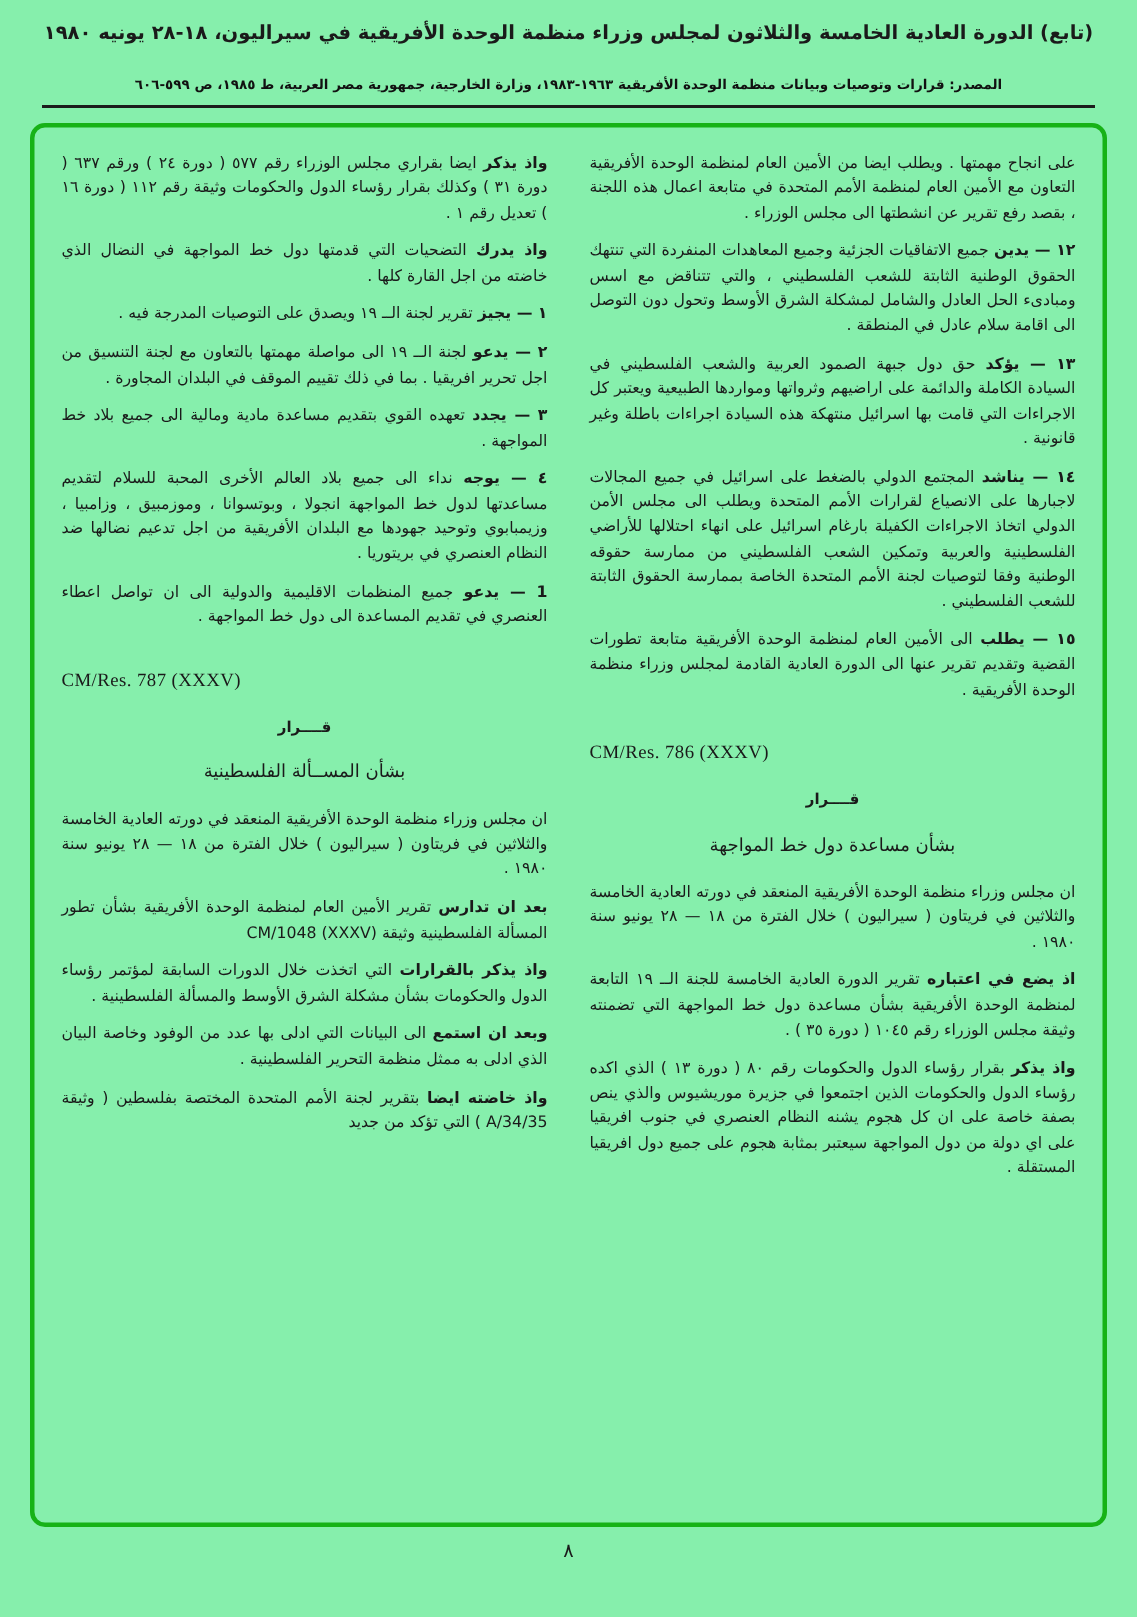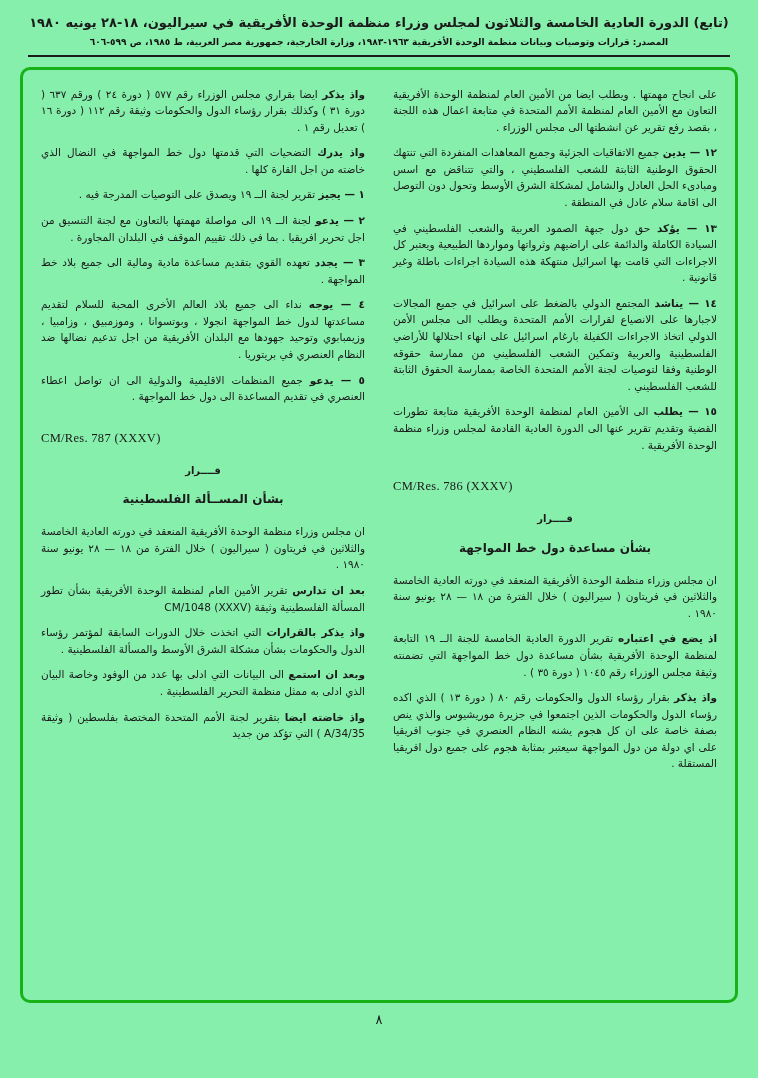--- a/index.html
+++ b/index.html
@@ -11,21 +11,21 @@
   .page {
     position: relative;
     width: 758px; height: 1078px;
     box-sizing: border-box;
     padding: 14px 14px 0 14px;
     background: #86efac;
     overflow: hidden;
   }
   .header { direction: rtl; text-align: center; }
   .hdr1 { font-weight: 700; font-size: 13px; line-height: 1.35; }
-  .hdr2 { font-weight: 700; font-size: 9px; margin-top: 5px; color: #111; }
+  .hdr2 { font-weight: 700; font-size: 9px; margin-top: 20px; color: #111; }
   .rule { border-top: 2px solid #1c1c1c; margin: 8px 14px 0 14px; height: 0; }
   .frame {
     border: 3px solid #17b217;
     border-radius: 10px;
     margin: 10px 6px 0 6px;
     padding: 16px 18px;
     height: 936px;
     box-sizing: border-box;
     display: flex;
     gap: 28px;
@@ -51,21 +51,21 @@
   }
   .para.heading {
     text-align: center;
     font-weight: 700;
     font-size: 10px;
     letter-spacing: 2px;
     margin: 2px 0 12px 0;
   }
   .para.subheading {
     text-align: center;
-    font-weight: 700;
+    font-weight: 400;
     font-size: 12px;
     margin: 0 0 14px 0;
   }
   .footer {
     text-align: center;
     font-size: 13px;
     margin-top: 9px;
   }
 </style>
 </head>
@@ -94,21 +94,21 @@
         <div class="para body"><b>اذ يضع في اعتباره</b> <span>تقرير الدورة العادية الخامسة للجنة الــ ١٩ التابعة لمنظمة الوحدة الأفريقية بشأن مساعدة دول خط المواجهة التي تضمنته وثيقة مجلس الوزراء رقم ١٠٤٥ ( دورة ٣٥ ) .</span></div>
         <div class="para body"><b>واذ يذكر</b> <span>بقرار رؤساء الدول والحكومات رقم ٨٠ ( دورة ١٣ ) الذي اكده رؤساء الدول والحكومات الذين اجتمعوا في جزيرة موريشيوس والذي ينص بصفة خاصة على ان كل هجوم يشنه النظام العنصري في جنوب افريقيا على اي دولة من دول المواجهة سيعتبر بمثابة هجوم على جميع دول افريقيا المستقلة .</span></div>
       </div>
     <div class="col" id="col-left">
         <div class="para body"><b>واذ يذكر</b> <span>ايضا بقراري مجلس الوزراء رقم ٥٧٧ ( دورة ٢٤ ) ورقم ٦٣٧ ( دورة ٣١ ) وكذلك بقرار رؤساء الدول والحكومات وثيقة رقم ١١٢ ( دورة ١٦ ) تعديل رقم ١ .</span></div>
         <div class="para body"><b>واذ يدرك</b> <span>التضحيات التي قدمتها دول خط المواجهة في النضال الذي خاضته من اجل القارة كلها .</span></div>
         <div class="para body"><b>١ — يجيز</b> <span>تقرير لجنة الــ ١٩ ويصدق على التوصيات المدرجة فيه .</span></div>
         <div class="para body"><b>٢ — يدعو</b> <span>لجنة الــ ١٩ الى مواصلة مهمتها بالتعاون مع لجنة التنسيق من اجل تحرير افريقيا . بما في ذلك تقييم الموقف في البلدان المجاورة .</span></div>
         <div class="para body"><b>٣ — يجدد</b> <span>تعهده القوي بتقديم مساعدة مادية ومالية الى جميع بلاد خط المواجهة .</span></div>
         <div class="para body"><b>٤ — يوجه</b> <span>نداء الى جميع بلاد العالم الأخرى المحبة للسلام لتقديم مساعدتها لدول خط المواجهة انجولا ، وبوتسوانا ، وموزمبيق ، وزامبيا ، وزيمبابوي وتوحيد جهودها مع البلدان الأفريقية من اجل تدعيم نضالها ضد النظام العنصري في بريتوريا .</span></div>
-        <div class="para body"><b>٥ — يدعو</b> <span>جميع المنظمات الاقليمية والدولية الى ان تواصل اعطاء العنصري في تقديم المساعدة الى دول خط المواجهة .</span></div>
+        <div class="para body"><b>1 — يدعو</b> <span>جميع المنظمات الاقليمية والدولية الى ان تواصل اعطاء العنصري في تقديم المساعدة الى دول خط المواجهة .</span></div>
         <div class="para ref"><span>CM/Res. 787 (XXXV)</span></div>
         <div class="para heading"><span>قــــرار</span></div>
         <div class="para subheading"><span>بشأن المســألة الفلسطينية</span></div>
         <div class="para body"><span>ان مجلس وزراء منظمة الوحدة الأفريقية المنعقد في دورته العادية الخامسة والثلاثين في فريتاون ( سيراليون ) خلال الفترة من ١٨ — ٢٨ يونيو سنة ١٩٨٠ .</span></div>
         <div class="para body"><b>بعد ان تدارس</b> <span>تقرير الأمين العام لمنظمة الوحدة الأفريقية بشأن تطور المسألة الفلسطينية وثيقة CM/1048 (XXXV)</span></div>
         <div class="para body"><b>واذ يذكر بالقرارات</b> <span>التي اتخذت خلال الدورات السابقة لمؤتمر رؤساء الدول والحكومات بشأن مشكلة الشرق الأوسط والمسألة الفلسطينية .</span></div>
         <div class="para body"><b>وبعد ان استمع</b> <span>الى البيانات التي ادلى بها عدد من الوفود وخاصة البيان الذي ادلى به ممثل منظمة التحرير الفلسطينية .</span></div>
         <div class="para body"><b>واذ خاضته ايضا</b> <span>بتقرير لجنة الأمم المتحدة المختصة بفلسطين ( وثيقة A/34/35 ) التي تؤكد من جديد</span></div>
       </div>
   </div>

